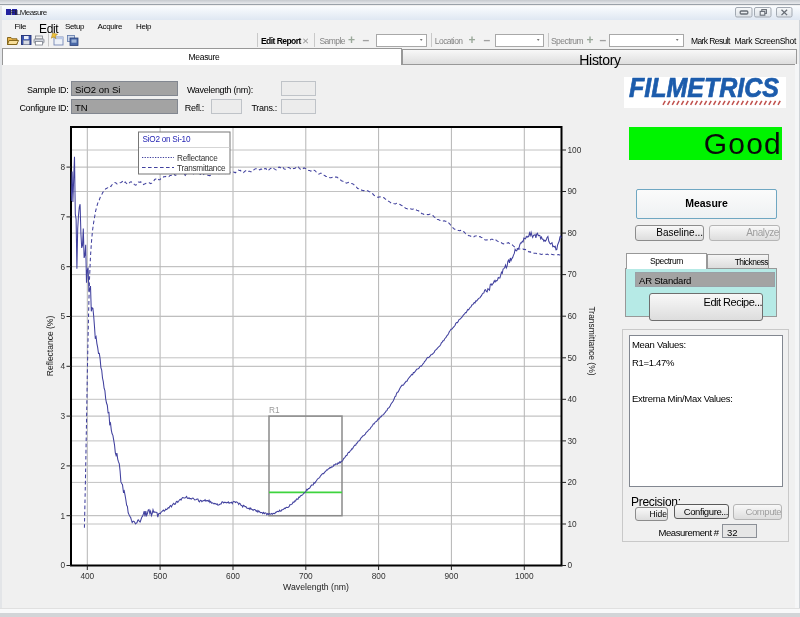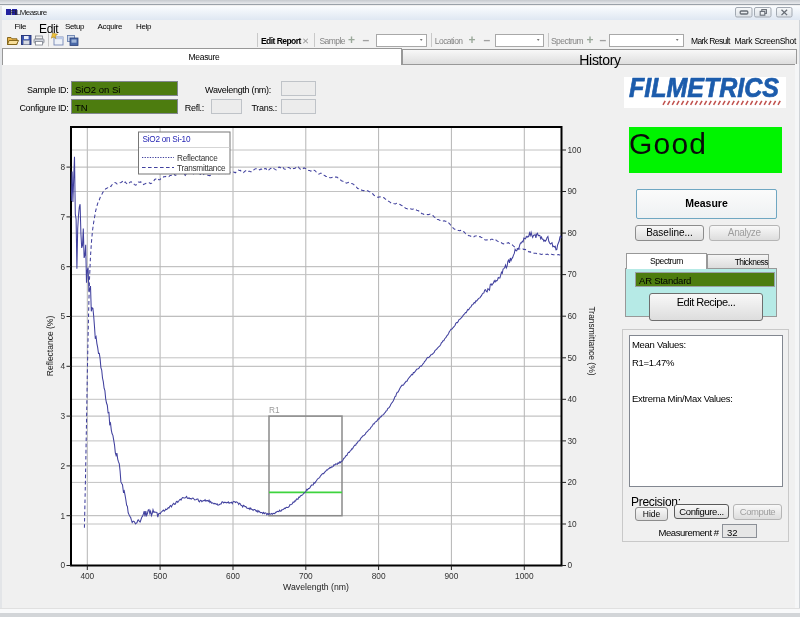--- a/index.html
+++ b/index.html
@@ -1,26 +1,26 @@
 <!DOCTYPE html>
 <html><head><meta charset="utf-8">
 <style>
 * { margin:0; padding:0; box-sizing:border-box; }
 html,body { width:800px; height:617px; overflow:hidden; }
 body { font-family:"Liberation Sans", sans-serif; background:#f0f0f0; position:relative;
        -webkit-font-smoothing: antialiased; }
 .ab { position:absolute; }
 .lbl { position:absolute; font-size:9px; letter-spacing:-0.3px; color:#000; white-space:nowrap; }
 .glbl { position:absolute; font-size:8.5px; letter-spacing:-0.55px; color:#838383; white-space:nowrap; }
-.inp { position:absolute; background:#4d7c0f; border:1px solid #828790; font-size:9.5px;
+.inp { position:absolute; background:#a3a3a3; border:1px solid #828790; font-size:9.5px;
         padding:2px 0 0 3px; color:#000; }
 .dis { background:#ececec; border:1px solid #bfc3c8; }
 .btn { position:absolute; background:linear-gradient(#f8f8f8,#ececec 45%,#dddddd);
         border:1px solid #8c8c8c; border-radius:3px; font-size:10px; color:#000;
-        text-align:center; white-space:nowrap; }
+        text-align:right; white-space:nowrap; }
 .sep { position:absolute; top:33px; width:1px; height:14px; background:#c9c9c9; }
 .pm { position:absolute; top:32.5px; font-size:12px; font-weight:bold; }
 .arr { position:absolute; font-size:4.5px; color:#777; transform:scaleY(0.8); }
 </style></head>
 <body>
 
 <div class="ab" style="left:0;top:0;width:800px;height:5px;background:linear-gradient(#c6cacf,#e9ebee);border-bottom:1px solid #9aa1a9"></div>
 
 <div class="ab" style="left:0;top:6px;width:800px;height:14px;background:linear-gradient(#fafcfe,#dfe7f2)"></div>
 <div class="ab" style="left:6px;top:8.5px;width:5px;height:6px;background:#2222a0"></div>
@@ -102,21 +102,21 @@
 
 <div class="ab" style="left:402px;top:48.5px;width:395px;height:16px;background:linear-gradient(#f8f8f8,#dedede);border:1px solid #989898"></div>
 <div class="ab" style="left:2px;top:48px;width:400px;height:17px;background:#fff;border:1px solid #989898;border-bottom:none"></div>
 <div class="ab" style="left:4px;top:51.5px;width:400px;text-align:center;font-size:8.5px;letter-spacing:-0.3px">Measure</div>
 <div class="ab" style="left:400px;top:52px;width:400px;text-align:center;font-size:14px;letter-spacing:-0.3px">History</div>
 
 <div class="lbl" style="left:0px;top:85px;width:68.5px;text-align:right">Sample ID:</div>
 <div class="inp" style="left:71px;top:81px;width:107px;height:15px">SiO2 on Si</div>
 <div class="lbl" style="left:0px;top:103px;width:68.5px;text-align:right">Configure ID:</div>
 <div class="inp" style="left:71px;top:99px;width:107px;height:15px">TN</div>
-<div class="lbl" style="left:198px;top:85px;width:80px;text-align:center">Wavelength (nm):</div>
+<div class="lbl" style="left:187px;top:85px;width:80px;text-align:left">Wavelength (nm):</div>
 <div class="inp dis" style="left:281px;top:81px;width:35px;height:15px"></div>
 <div class="lbl" style="left:160px;top:103px;width:44px;text-align:right">Refl.:</div>
 <div class="inp dis" style="left:211px;top:99px;width:31px;height:15px"></div>
 <div class="lbl" style="left:230px;top:103px;width:47px;text-align:right">Trans.:</div>
 <div class="inp dis" style="left:281px;top:99px;width:35px;height:15px"></div>
 <svg style="position:absolute;left:25px;top:110px" width="585" height="495" viewBox="25 110 585 495">
 <rect x="71.0" y="127.0" width="490.5" height="438.5" fill="#fff"></rect>
 <defs>
       <clipPath id="pc">
         <rect x="71.0" y="127.0" width="490.5" height="438.5"></rect>
@@ -244,21 +244,21 @@
     <line x1="741.2000000000004" y1="104.8" x2="743.4000000000004" y2="100.8" stroke="#c0504d" stroke-width="1.5"></line>
     <line x1="745.8000000000004" y1="104.8" x2="748.0000000000005" y2="100.8" stroke="#c0504d" stroke-width="1.5"></line>
     <line x1="750.4000000000004" y1="104.8" x2="752.6000000000005" y2="100.8" stroke="#c0504d" stroke-width="1.5"></line>
     <line x1="755.0000000000005" y1="104.8" x2="757.2000000000005" y2="100.8" stroke="#c0504d" stroke-width="1.5"></line>
     <line x1="759.6000000000005" y1="104.8" x2="761.8000000000005" y2="100.8" stroke="#c0504d" stroke-width="1.5"></line>
     <line x1="764.2000000000005" y1="104.8" x2="766.4000000000005" y2="100.8" stroke="#c0504d" stroke-width="1.5"></line>
     <line x1="768.8000000000005" y1="104.8" x2="771.0000000000006" y2="100.8" stroke="#c0504d" stroke-width="1.5"></line>
     <line x1="773.4000000000005" y1="104.8" x2="775.6000000000006" y2="100.8" stroke="#c0504d" stroke-width="1.5"></line>
     <line x1="778.0000000000006" y1="104.8" x2="780.2000000000006" y2="100.8" stroke="#c0504d" stroke-width="1.5"></line>
 </svg>
-<div class="ab" style="left:629px;top:127px;width:153px;height:46px;background:#00f400;text-align:left;font-size:30px;letter-spacing:1.2px;color:#0a0a0a;line-height:33px">Good</div>
+<div class="ab" style="left:629px;top:127px;width:153px;height:33px;background:#00f400;text-align:right;font-size:30px;letter-spacing:1.2px;color:#0a0a0a;line-height:33px">Good</div>
 <div class="ab" style="left:636px;top:189px;width:141px;height:30px;background:linear-gradient(#fbfbfb,#eef1f3);border:1.5px solid #6fa7c2;border-radius:2px;text-align:center;font-size:10.5px;font-weight:bold;line-height:26px">Measure</div>
 <div class="btn" style="left:635px;top:224.5px;width:69px;height:16px;line-height:14px">Baseline...</div>
 <div class="btn" style="left:708.5px;top:224.5px;width:71.5px;height:16px;line-height:14px;color:#9e9e9e;border-color:#b5b5b5;letter-spacing:-0.4px">Analyze</div>
 
 <div class="ab" style="left:707px;top:254px;width:62px;height:15px;background:linear-gradient(#f5f5f5,#dcdcdc);border:1px solid #989898;text-align:right;font-size:8.5px;letter-spacing:-0.55px;line-height:14px">Thickness</div>
 <div class="ab" style="left:625px;top:268px;width:152px;height:49px;background:#b6eae6;border:1px solid #989898"></div>
 <div class="ab" style="left:626px;top:253px;width:81px;height:16px;background:#fff;border:1px solid #989898;border-bottom:none;text-align:center;font-size:8.5px;letter-spacing:-0.45px;line-height:15px">Spectrum</div>
 <div class="inp" style="left:635px;top:272px;width:140px;height:15px;border-color:#9aa0a6;letter-spacing:-0.2px">AR Standard</div>
 <div class="btn" style="left:649px;top:293px;width:114px;height:28px;font-size:11px;letter-spacing:-0.5px;line-height:17px;border-color:#6e6e6e">Edit Recipe...</div>
 

